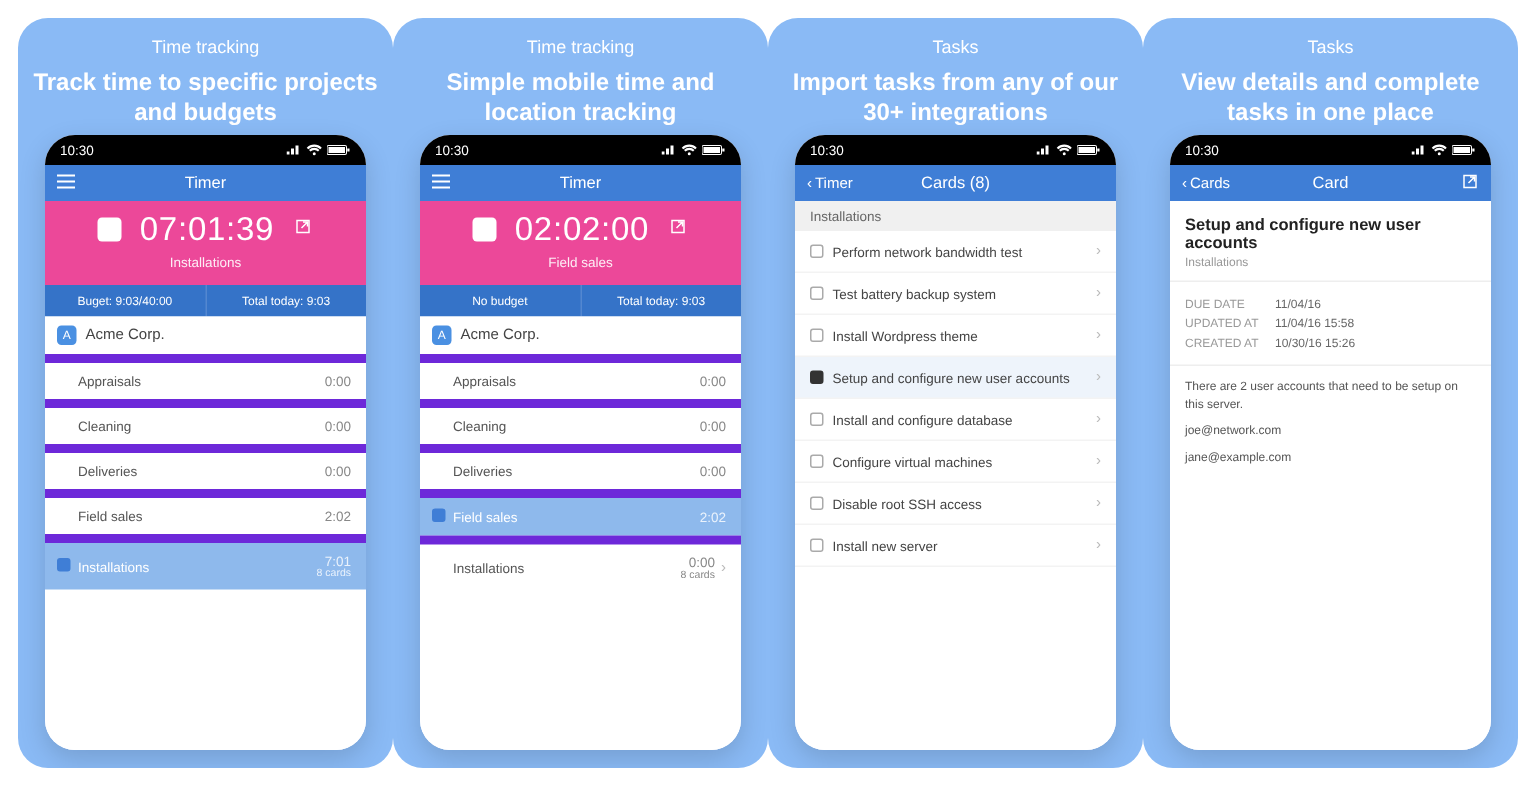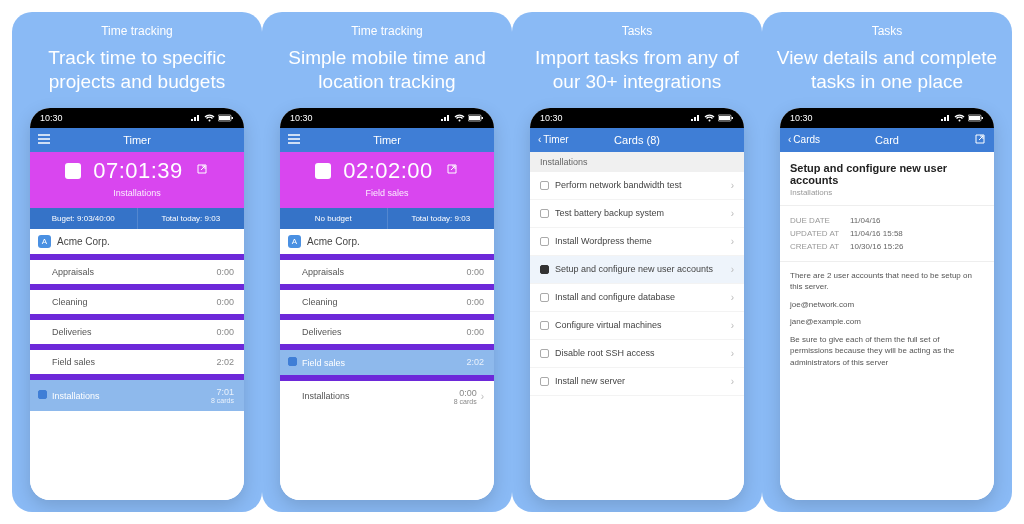--- a/index.html
+++ b/index.html
@@ -25,25 +25,25 @@
     align-items: center;
     overflow: hidden;
   }
   .category {
     color: #fff;
     font-size: 12px;
     margin-bottom: 8px;
   }
   .headline {
     color: #fff;
-    font-size: 19px;
+    font-size: 16px;
     text-align: center;
     line-height: 1.25;
-    margin-bottom: 14px;
     min-height: 44px;
+    font-weight: bold;
   }
   .phone {
     width: 214px;
     background: #fff;
     border-radius: 20px;
     box-shadow: 0 6px 18px rgba(0,0,0,0.15);
     overflow: hidden;
     flex: 1;
     display: flex;
     flex-direction: column;
@@ -79,21 +79,21 @@
     display: flex;
     align-items: center;
     padding: 0 8px;
     font-size: 10px;
   }
   .navbar .left { left: 0; }
   .navbar .right { right: 0; }
   .navbar .back-chevron { margin-right: 2px; }
   
   .hero {
-    background: #d946ef;
+    background: #ec4899;
     color: #fff;
     text-align: center;
     padding-bottom: 10px;
   }
   .hero-row {
     display: flex;
     align-items: center;
     justify-content: center;
     gap: 12px;
     padding: 6px 0 2px;
@@ -509,18 +509,17 @@
             </div>
             <div class="meta-row">
               <span class="k">CREATED AT</span>
               <span>10/30/16 15:26</span>
             </div>
           </div>
         <div class="detail-body" id="body4">
             <p>There are 2 user accounts that need to be setup on this server.</p>
             <p>joe@network.com</p>
             <p>jane@example.com</p>
-            <p>Be sure to give each of them the full set of permissions because they will be acting as the administrators of this server</p>
           </div>
       </div>
     </div>
   </div>
 </div>
 
 </body></html>

